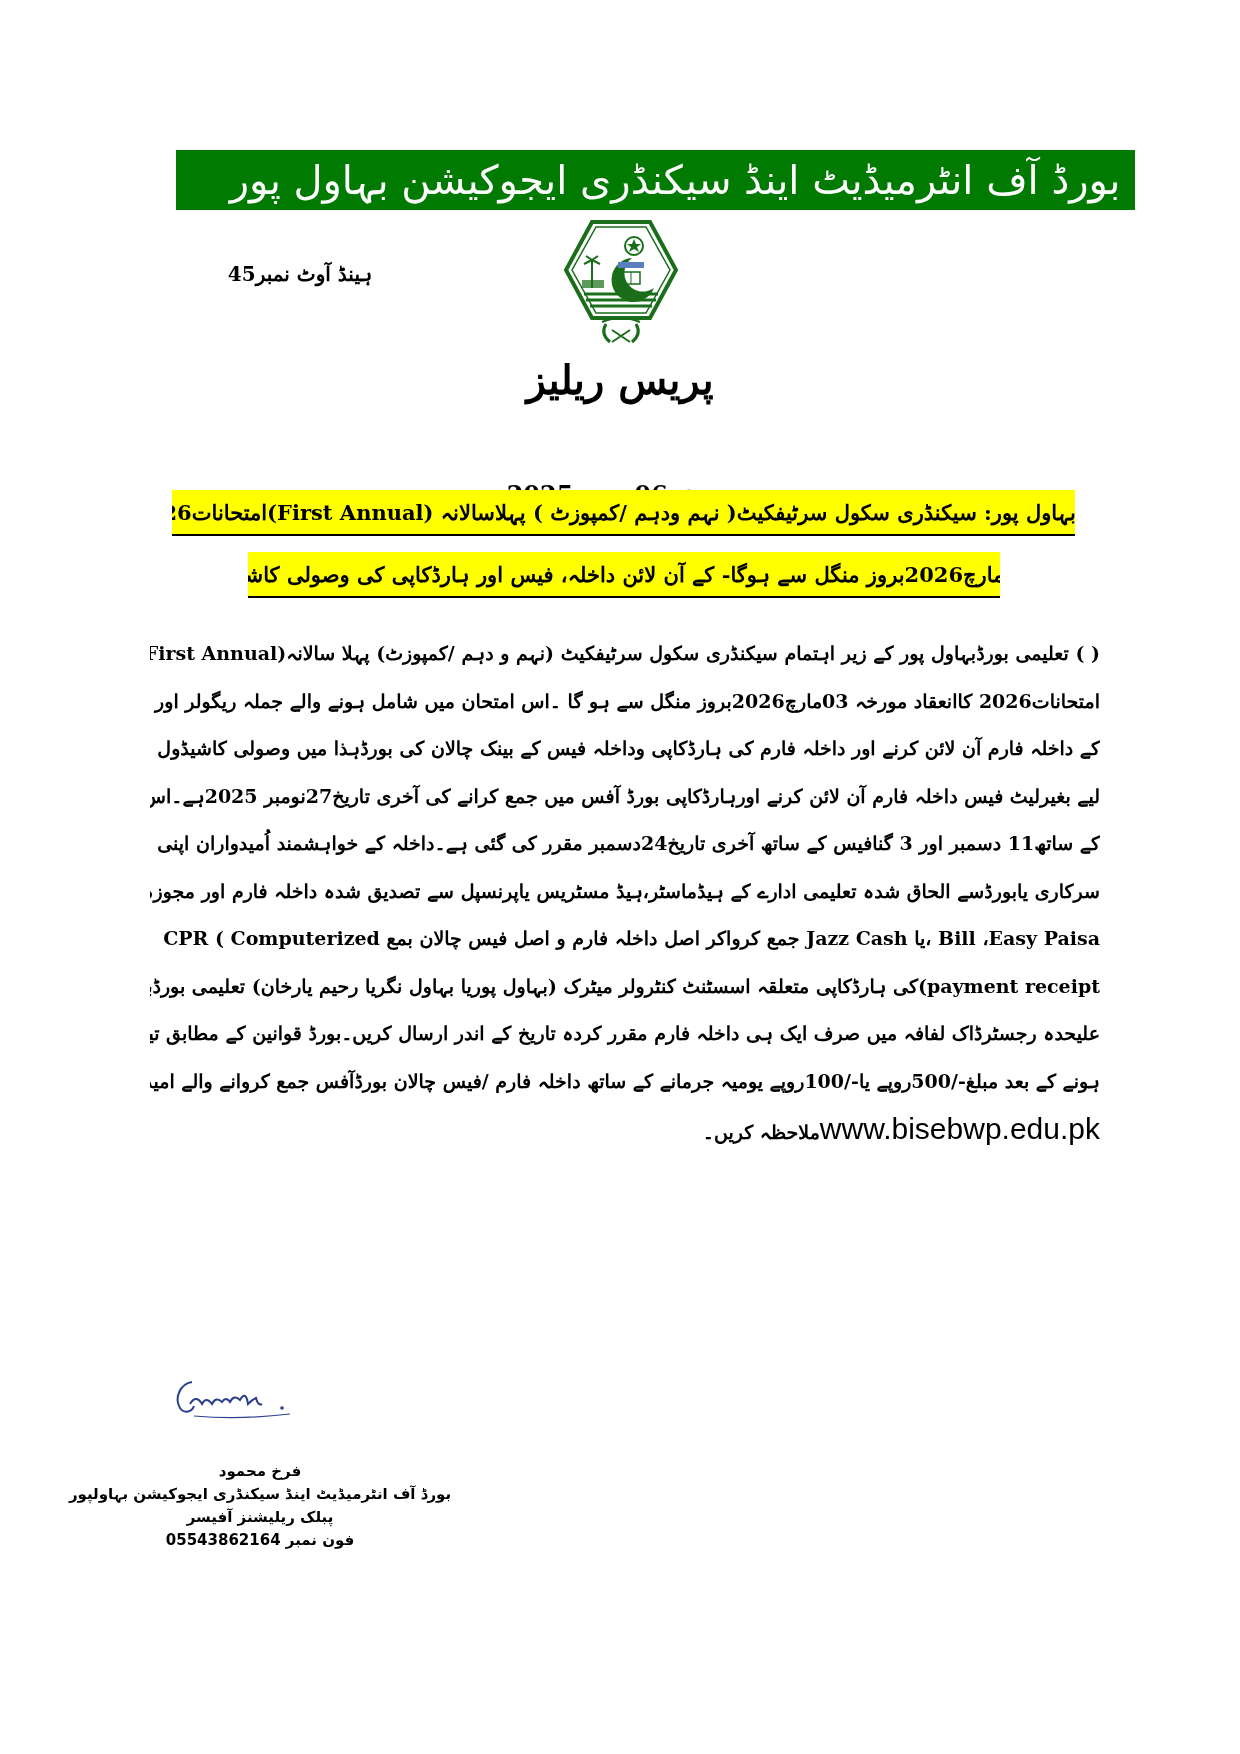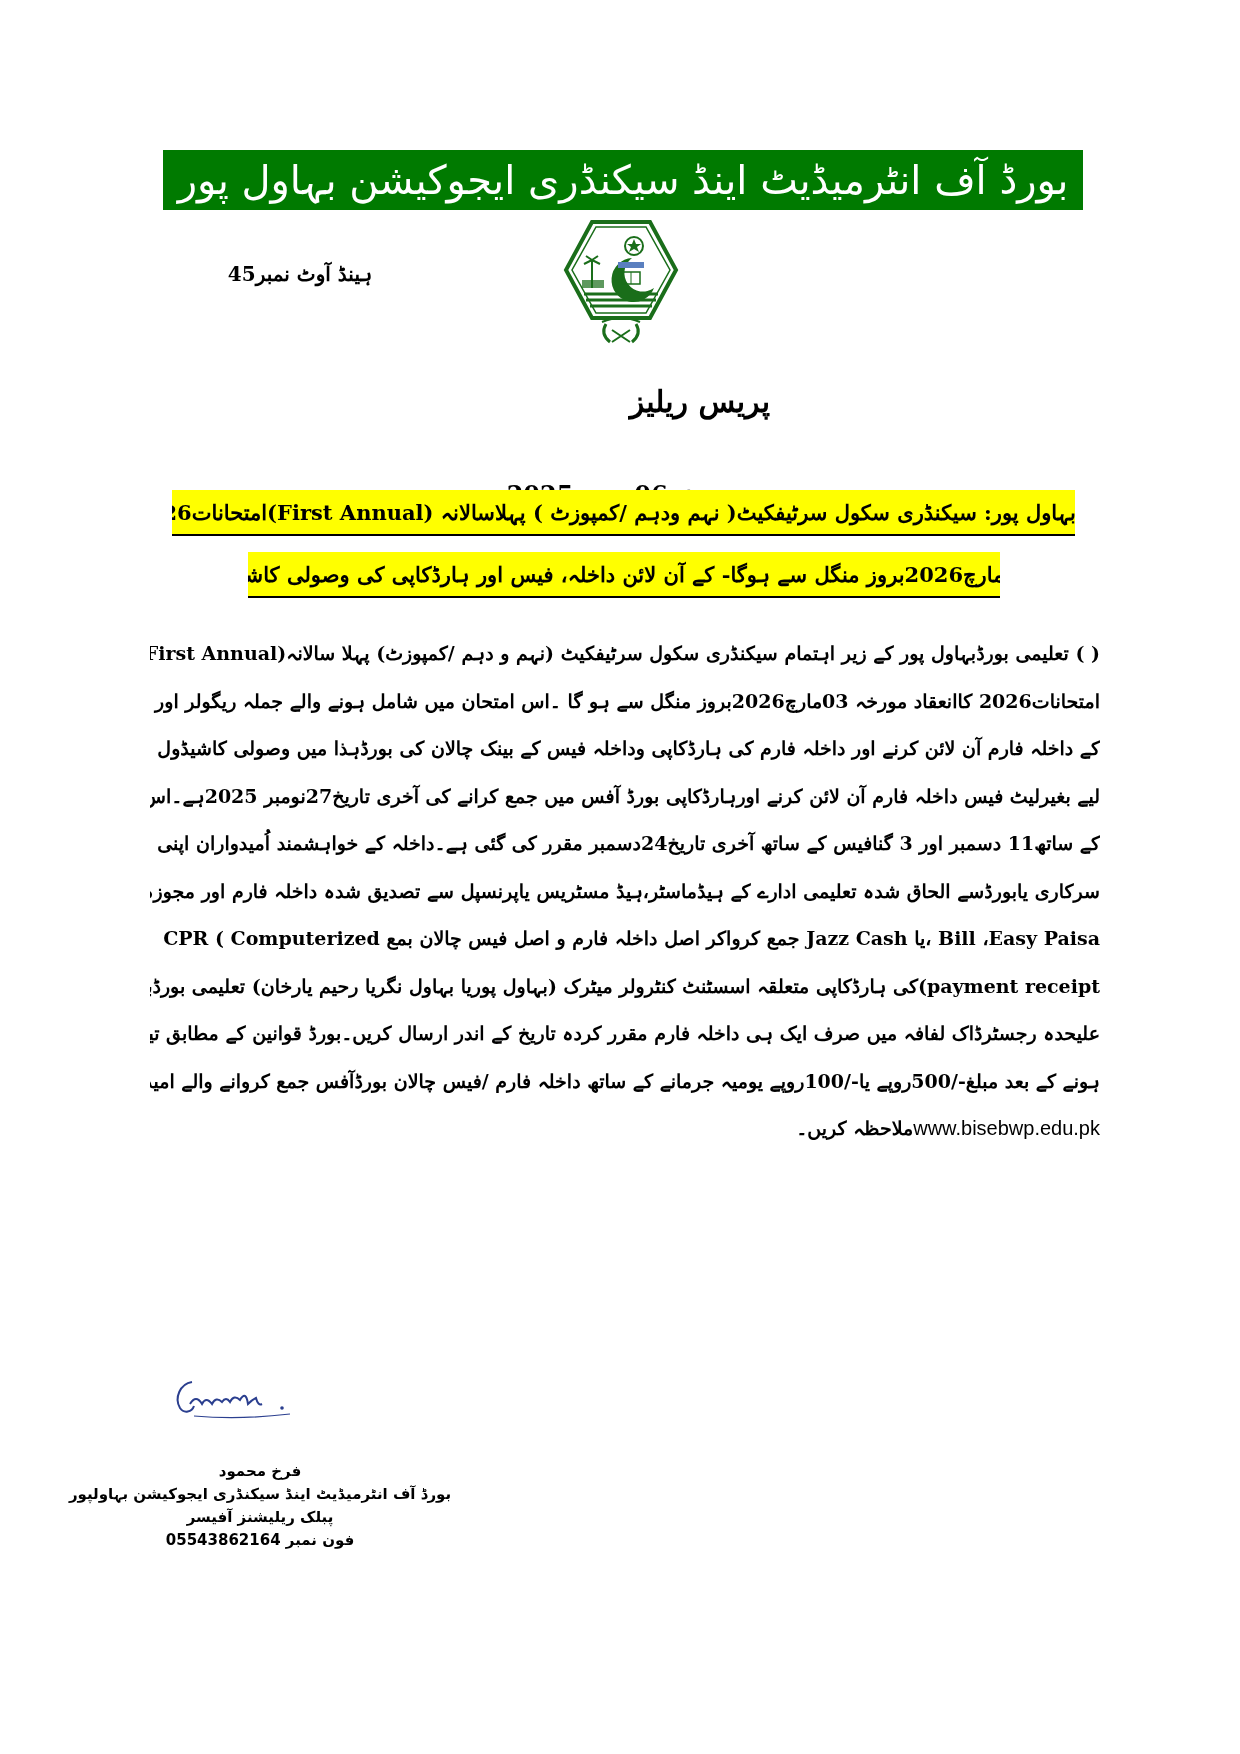--- a/index.html
+++ b/index.html
@@ -1,53 +1,54 @@
 <!DOCTYPE html>
 <html><head>
   <meta charset="utf-8">
   <style>
     html, body { margin: 0; padding: 0; background: #ffffff; }
     body { width: 1240px; height: 1754px; position: relative; overflow: hidden; font-family: "DejaVu Sans", sans-serif; color: #000; }
     .abs { position: absolute; }
     .header-bar {
-      left: 163px; top: 150px; width: 920px; height: 60px;
+      left: 176px; top: 150px; width: 920px; height: 60px;
       background: #007a00; color: #ffffff;
       display: flex; align-items: center; justify-content: center;
       font-size: 40px; direction: rtl; line-height: 60px; white-space: nowrap;
       font-family: "DejaVu Sans", sans-serif;
+      padding-left: 39px;
     }
     .logo { left: 562px; top: 218px; width: 118px; height: 128px; }
     .handout {
       left: 210px; top: 262px; width: 180px; text-align: center;
       font-size: 20px; font-weight: bold; direction: rtl; font-family: "DejaVu Serif", serif;
     }
     .press-title {
-      left: 470px; top: 384px; width: 300px; 
-      font-size: 30px; font-weight: bold; direction: rtl; font-family: "DejaVu Serif", serif;
+      left: 470px; top: 356px; width: 300px; text-align: center;
+      font-size: 40px; font-weight: bold; direction: rtl; font-family: "DejaVu Serif", serif;
     }
     .date-line {
       left: 420px; top: 443px; width: 400px; text-align: center;
       font-size: 24px; font-weight: bold; direction: rtl; font-family: "DejaVu Serif", serif; margin-top: 37px;
     }
     .hl {
       background: #ffff00; border-bottom: 2px solid #000;
       font-size: 21px; font-weight: bold; direction: rtl; text-align: center;
       white-space: nowrap; overflow: hidden; font-family: "DejaVu Serif", serif;
       display: flex; align-items: center; justify-content: center;
     }
     .hl1 { left: 172px; top: 490px; width: 903px; height: 44px; }
     .hl2 { left: 248px; top: 552px; width: 752px; height: 44px; }
     .body-text {
       left: 150px; top: 630px; width: 950px;
       direction: rtl; text-align: justify; text-align-last: right;
       font-size: 19px; line-height: 47.5px; font-weight: bold;
       font-family: "DejaVu Serif", serif;
     }
     .body-line { display: block; white-space: nowrap; overflow: hidden; text-align: right; }
-    .url { font-family: "Liberation Sans", sans-serif; font-weight: normal; font-size: 20px; direction: ltr; unicode-bidi: embed; margin-top: 33px; }
+    .url { font-family: "Liberation Sans", sans-serif; font-weight: normal; font-size: 30px; direction: ltr; unicode-bidi: embed; margin-top: 33px; }
     .signature { left: 170px; top: 1370px; width: 160px; height: 60px; }
     .sig-block {
       left: 60px; top: 1460px; width: 400px; text-align: center; direction: rtl;
       font-size: 15px; font-weight: bold; line-height: 23px; font-family: "DejaVu Sans", sans-serif;
     }
     .sig-line { display: block; text-align: center; }
   </style>
 </head>
 <body>
 

